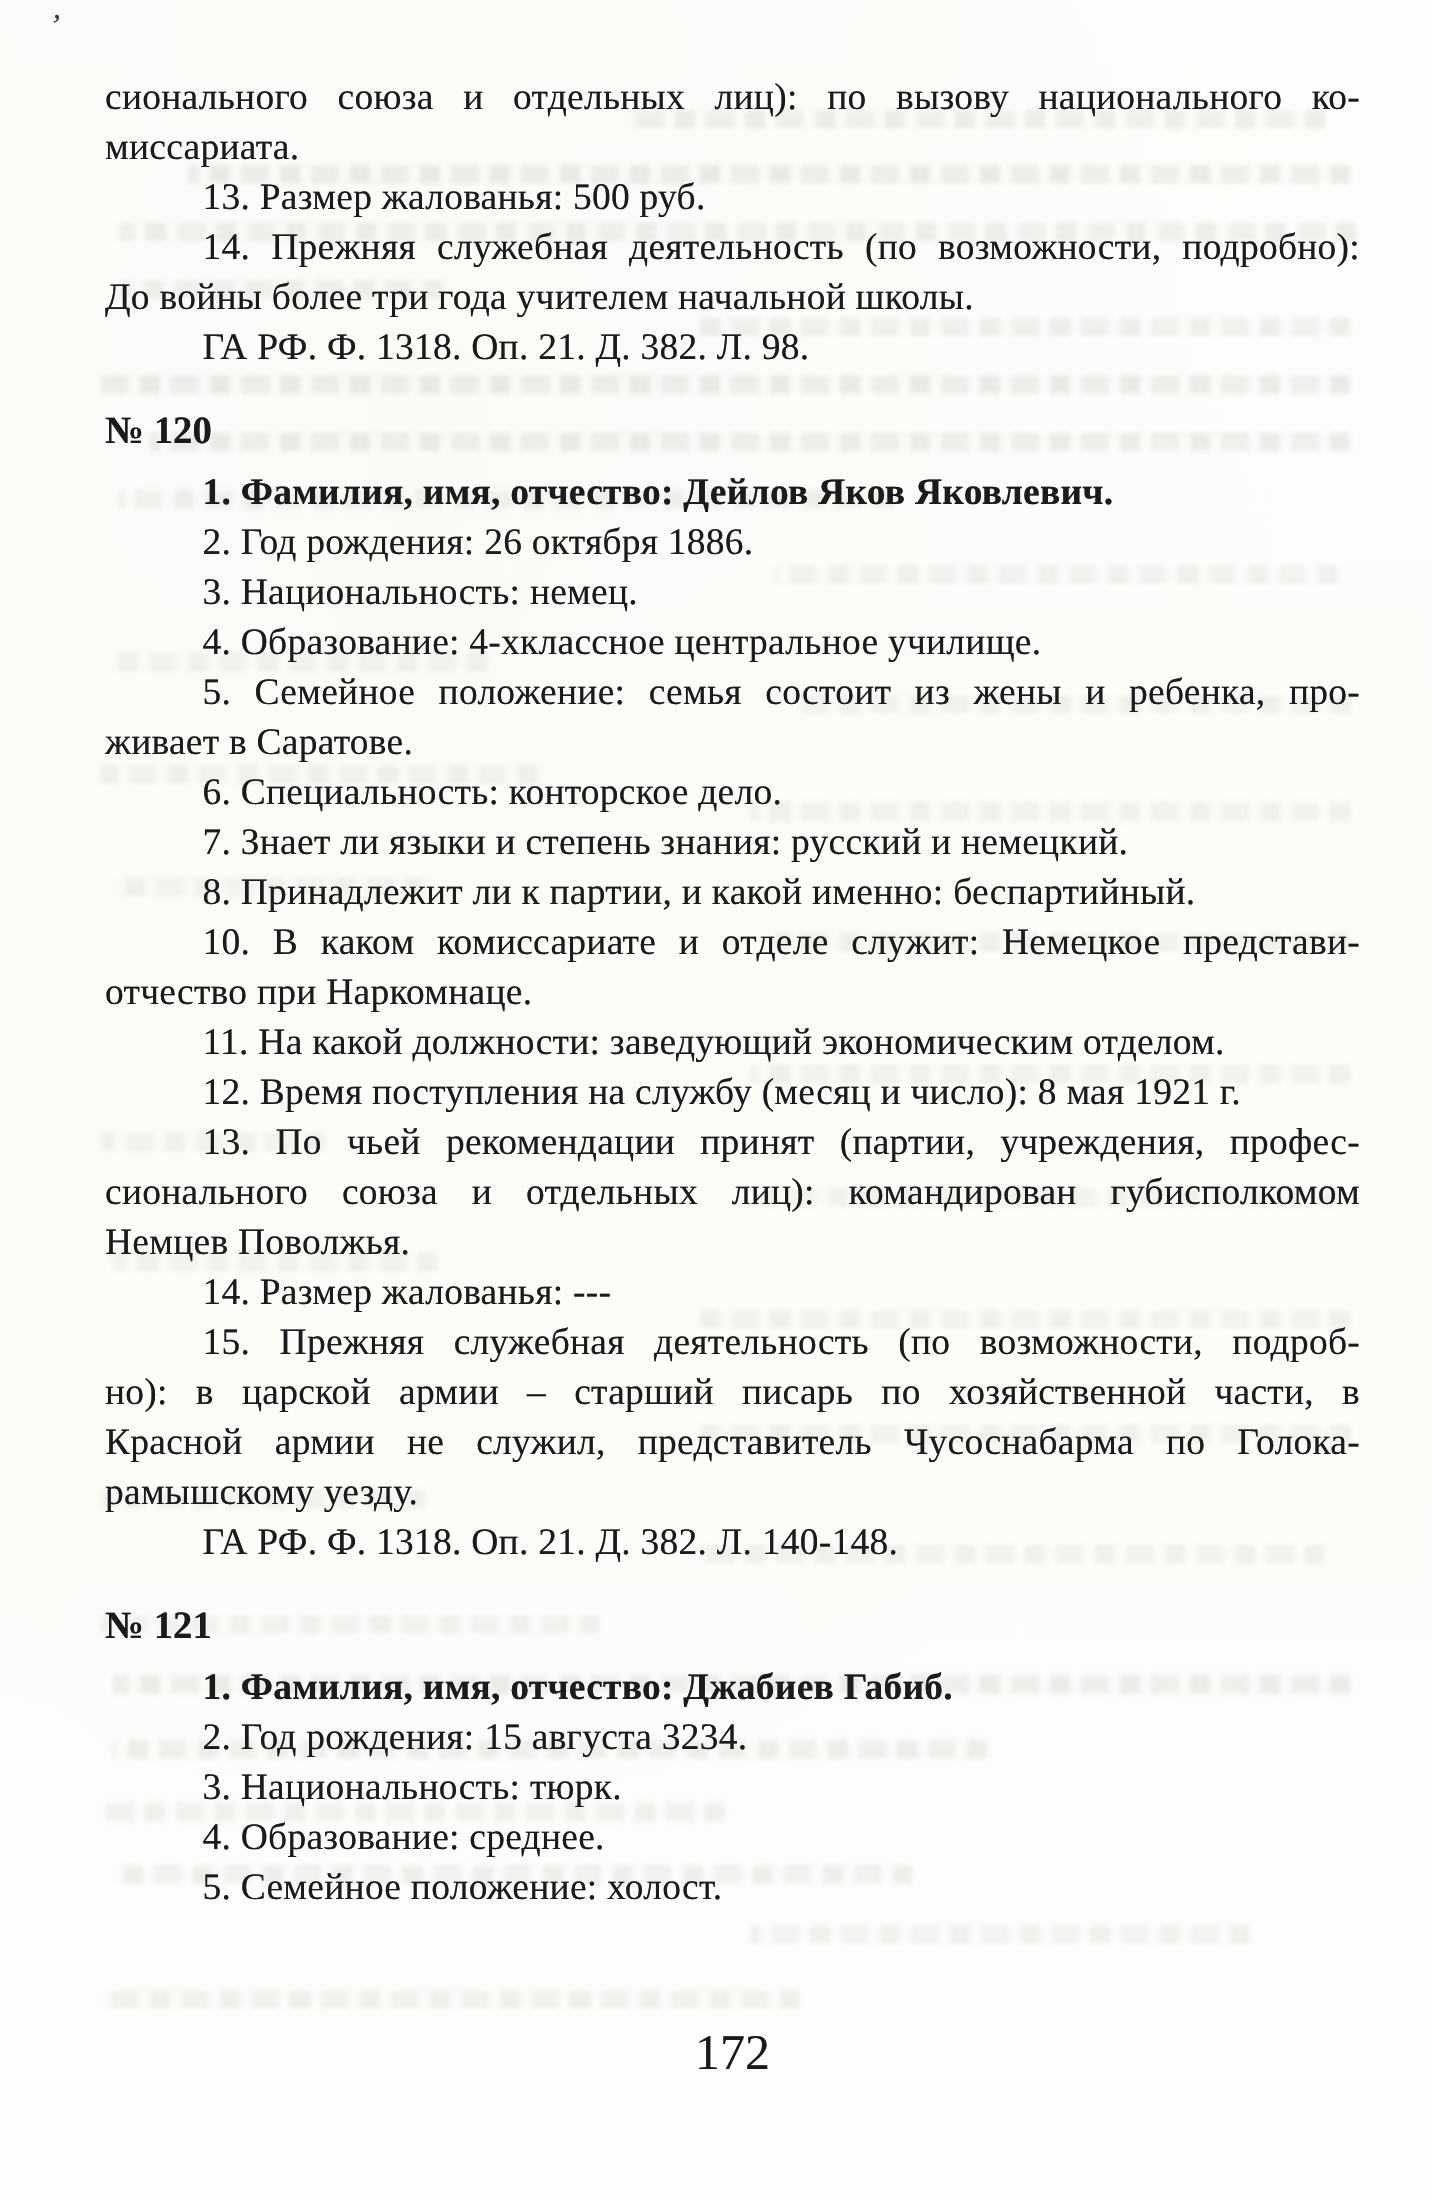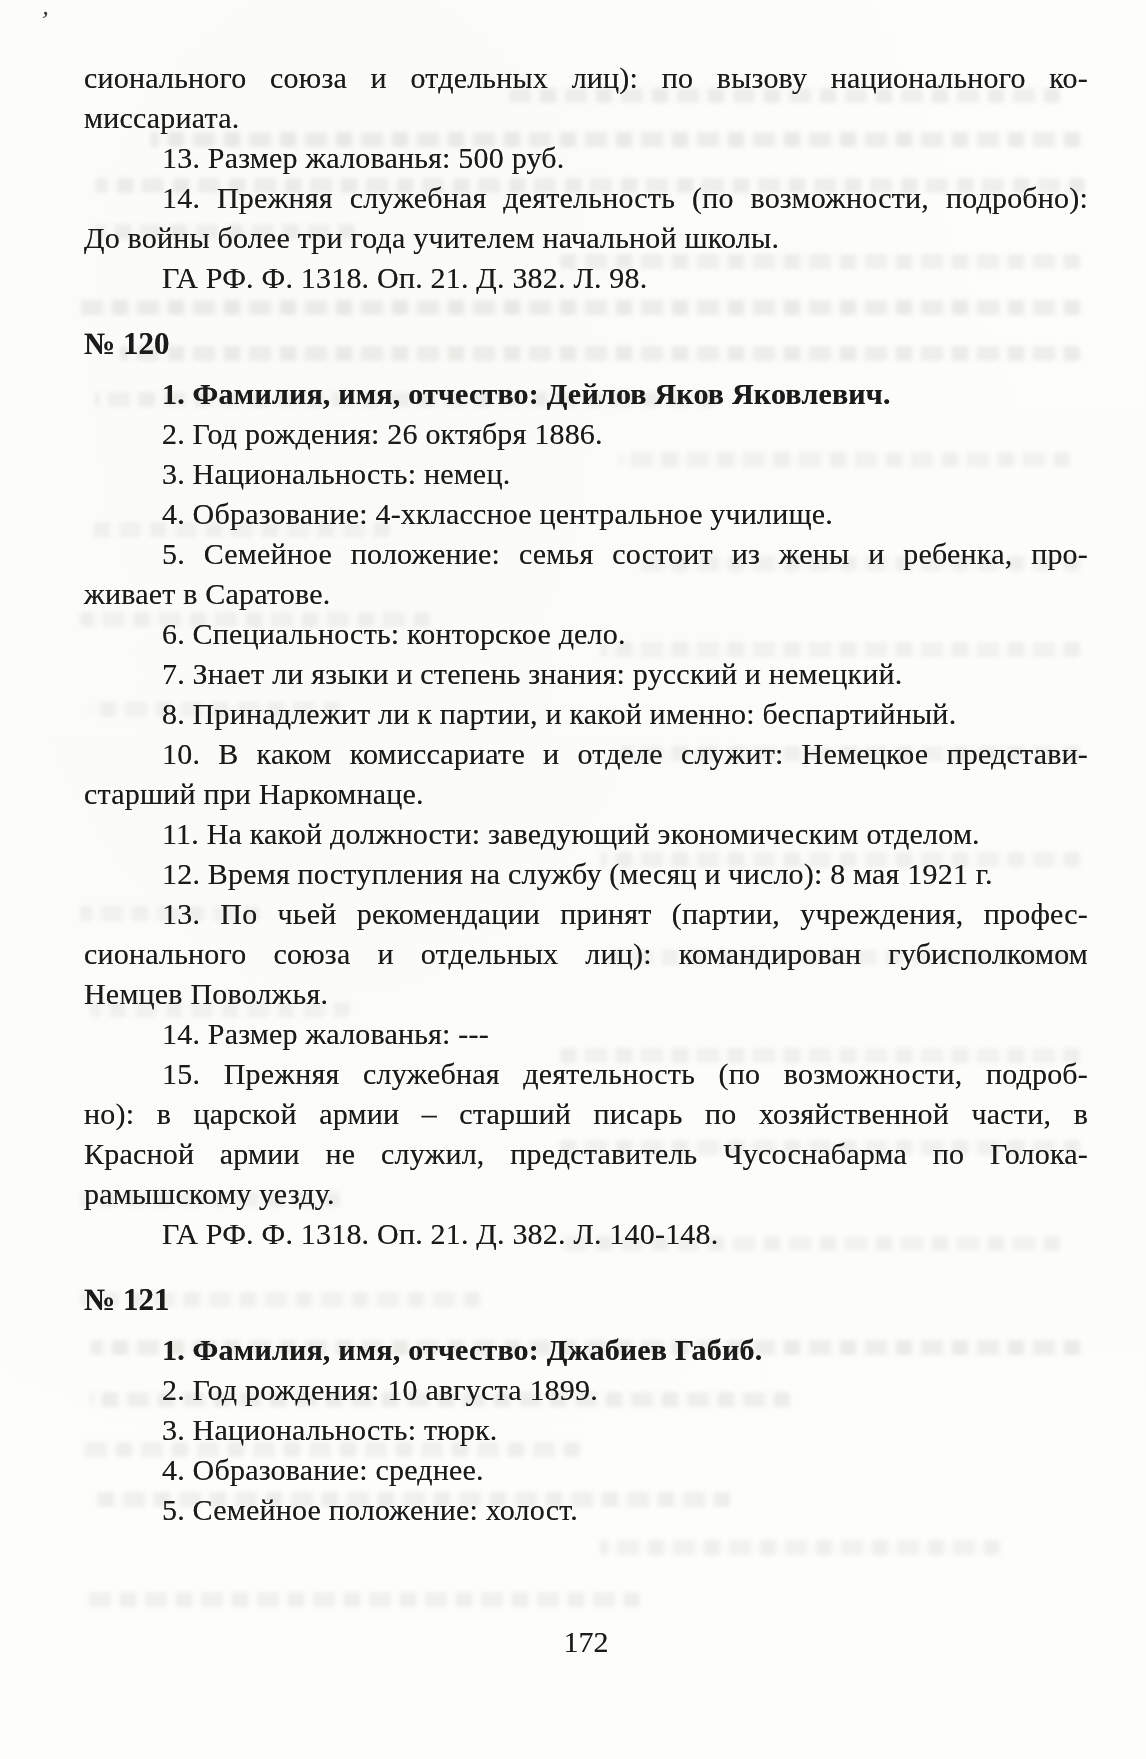--- a/index.html
+++ b/index.html
@@ -48,21 +48,21 @@
     margin-top: 26px;
     margin-bottom: 10px;
     text-shadow: 0 0 0.5px rgba(20,20,20,0.7);
   }
   #page-number {
     position: absolute;
     left: 84px;
     width: 1004px;
     top: 1622px;
     text-align: center;
-    font-size: 30px;
+    font-size: 40px;
     line-height: 40px;
     z-index: 2;
     text-shadow: 0 0 0.5px rgba(20,20,20,0.6);
   }
 
   
   .smudge {
     position: absolute;
     height: 15px;
     z-index: 1;
@@ -137,33 +137,33 @@
     <div class="line indent bold">1. Фамилия, имя, отчество: Дейлов Яков Яковлевич.</div>
     <div class="line indent">2. Год рождения: 26 октября 1886.</div>
     <div class="line indent">3. Национальность: немец.</div>
     <div class="line indent">4. Образование: 4-хклассное центральное училище.</div>
     <div class="line indent justify">5. Семейное положение: семья состоит из жены и ребенка, про-</div>
     <div class="line">живает в Саратове.</div>
     <div class="line indent">6. Специальность: конторское дело.</div>
     <div class="line indent">7. Знает ли языки и степень знания: русский и немецкий.</div>
     <div class="line indent">8. Принадлежит ли к партии, и какой именно: беспартийный.</div>
     <div class="line indent justify">10. В каком комиссариате и отделе служит: Немецкое представи-</div>
-    <div class="line">старший при Наркомнаце.</div>
+    <div class="line">отчество при Наркомнаце.</div>
     <div class="line indent">11. На какой должности: заведующий экономическим отделом.</div>
     <div class="line indent">12. Время поступления на службу (месяц и число): 8 мая 1921 г.</div>
     <div class="line indent justify">13. По чьей рекомендации принят (партии, учреждения, профес-</div>
     <div class="line justify">сионального союза и отдельных лиц): командирован губисполкомом</div>
     <div class="line">Немцев Поволжья.</div>
     <div class="line indent">14. Размер жалованья: ---</div>
     <div class="line indent justify">15. Прежняя служебная деятельность (по возможности, подроб-</div>
     <div class="line justify">но): в царской армии – старший писарь по хозяйственной части, в</div>
     <div class="line justify">Красной армии не служил, представитель Чусоснабарма по Голока-</div>
     <div class="line">рамышскому уезду.</div>
     <div class="line indent italic">ГА РФ. Ф. 1318. Оп. 21. Д. 382. Л. 140-148.</div>
     <div class="heading">№ 121</div>
     <div class="line indent bold">1. Фамилия, имя, отчество: Джабиев Габиб.</div>
-    <div class="line indent">2. Год рождения: 10 августа 1899.</div>
+    <div class="line indent">2. Год рождения: 15 августа 3234.</div>
     <div class="line indent">3. Национальность: тюрк.</div>
     <div class="line indent">4. Образование: среднее.</div>
     <div class="line indent">5. Семейное положение: холост.</div>
   </div>
 
 <div id="page-number">172</div>
 
 </body></html>

